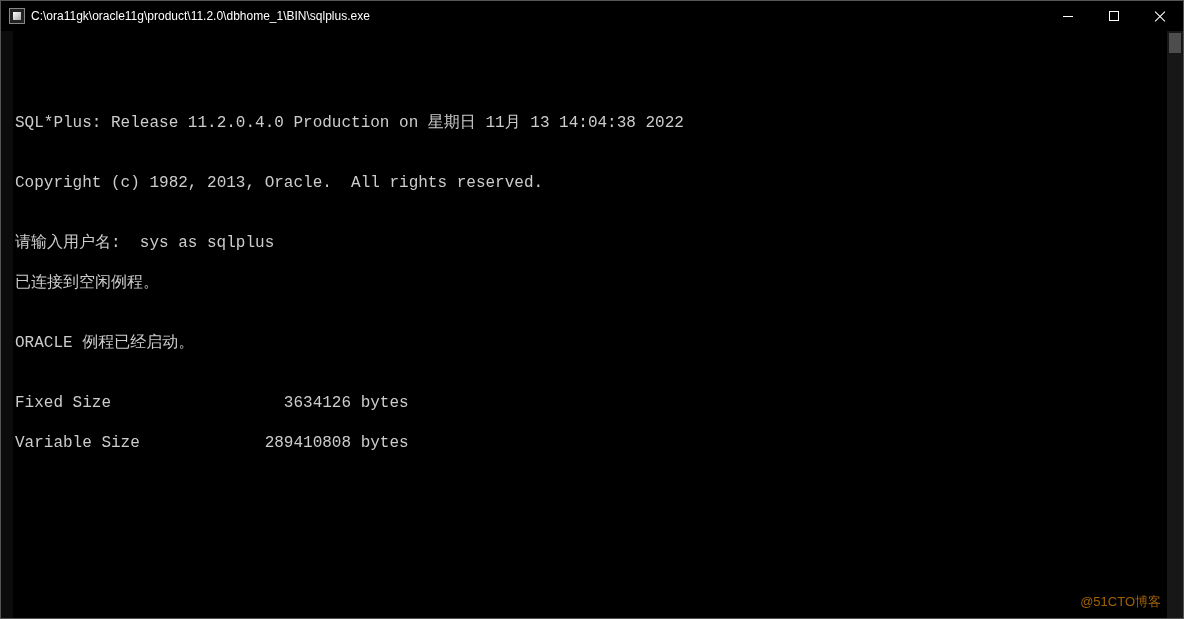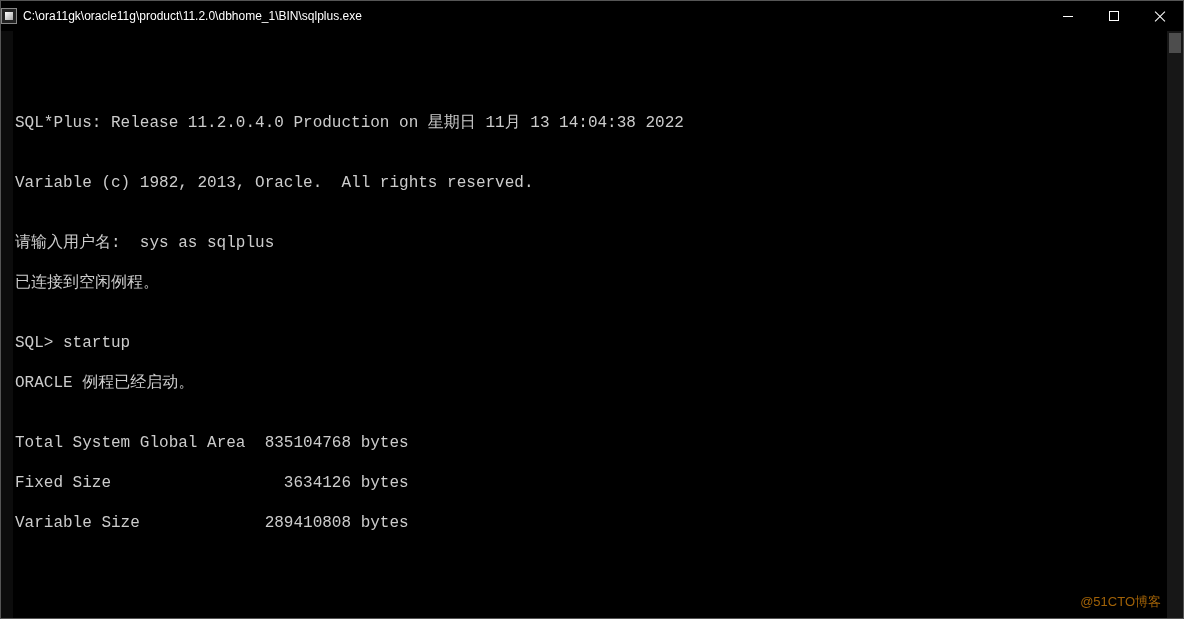--- a/index.html
+++ b/index.html
@@ -21,21 +21,21 @@
       display: flex;
       align-items: center;
       justify-content: space-between;
       color: #ffffff;
       font-family: 'Segoe UI', Tahoma, sans-serif;
       font-size: 12px;
     }
     .titlebar-left {
       display: flex;
       align-items: center;
-      padding-left: 0;
+      padding-left: 8px;
       gap: 6px;
     }
     .app-icon {
       width: 16px;
       height: 16px;
       background: #222;
       border: 1px solid #888;
       display: flex;
       align-items: center;
       justify-content: center;
@@ -146,29 +146,27 @@
       <div class="close-icon"></div>
     </div>
   </div>
 </div>
 
 <div class="terminal-body">
   <div class="terminal-content">
 <span class="line"></span>
 <span class="line">SQL*Plus: Release 11.2.0.4.0 Production on 星期日 11月 13 14:04:38 2022</span>
 <span class="line"></span>
-<span class="line">Variable (c) 1982, 2013, Oracle.  All rights reserved.</span>
+<span class="line">Copyright (c) 1982, 2013, Oracle.  All rights reserved.</span>
 <span class="line"></span>
 <span class="line">请输入用户名:  sys as sqlplus</span>
 <span class="line">已连接到空闲例程。</span>
 <span class="line"></span>
-<span class="line">SQL&gt; startup</span>
 <span class="line">ORACLE 例程已经启动。</span>
 <span class="line"></span>
-<span class="line">Total System Global Area  835104768 bytes</span>
 <span class="line">Fixed Size                  3634126 bytes</span>
 <span class="line">Variable Size             289410808 bytes</span>
 
 
 
 
   </div>
 
   <div class="scrollbar">
     <div class="scrollbar-thumb"></div>

